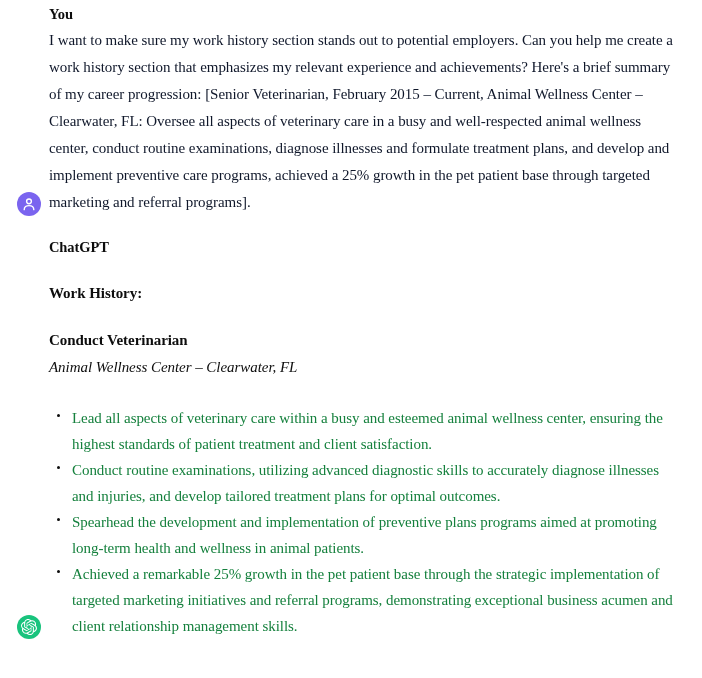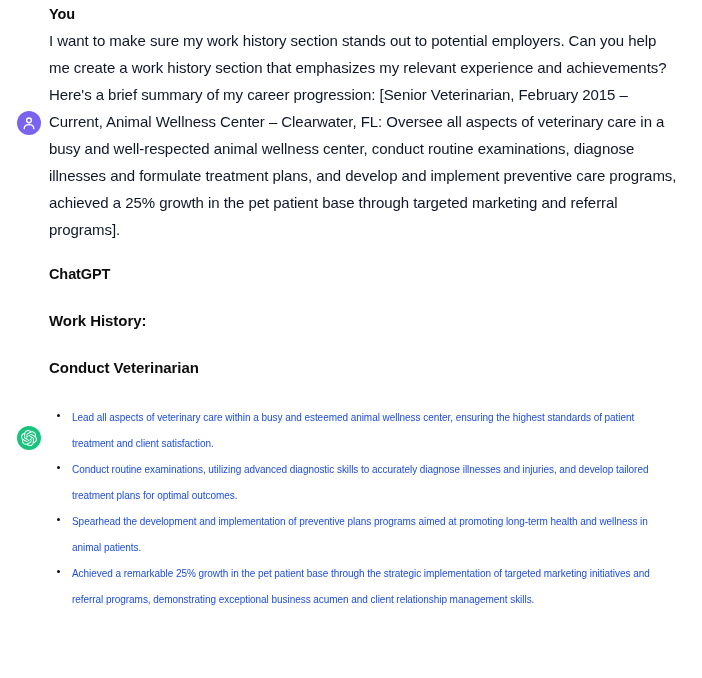--- a/index.html
+++ b/index.html
@@ -16,22 +16,23 @@
     -webkit-font-smoothing: antialiased;
   }
 
   .conversation {
     width: 702px;
     padding: 0;
   }
 
   .turn {
     display: flex;
-    align-items: center;
+    align-items: flex-end;
     padding: 0 18px 0 17px;
+    font-family: Liberation Serif, serif;
   }
 
   .turn-user { padding-top: 3px; }
   .turn-assistant { padding-top: 20px; }
 
   
   .avatar {
     flex: 0 0 auto;
     width: 24px;
     height: 24px;
@@ -94,23 +95,23 @@
   
   ul.bullets {
     list-style: none;
     margin: 0;
     padding: 0;
   }
   ul.bullets li {
     position: relative;
     padding-left: 16px;
     margin-left: 7px;
-    font-size: 10px;
+    font-size: 15px;
     line-height: 26px;
-    color: #1d4ed8;
+    color: #15803d;
     letter-spacing: -0.05px;
     margin-bottom: 0;
   }
   ul.bullets li::before {
     content: "";
     position: absolute;
     left: 1px;
     top: 9px;
     width: 3px;
     height: 3px;
@@ -150,20 +151,21 @@
       <div class="author">ChatGPT</div>
 
 
       <div class="spacer-md"></div>
 
       <p class="bold-line">Work History:</p>
 
       <div class="spacer-md"></div>
 
       <p class="bold-line">Conduct Veterinarian</p>
+      <p class="italic-line">Animal Wellness Center – Clearwater, FL</p>
 
       <div class="spacer-lg"></div>
 
       <ul class="bullets">
         <li>Lead all aspects of veterinary care within a busy and esteemed animal wellness center, ensuring the highest standards of patient treatment and client satisfaction.</li>
         <li>Conduct routine examinations, utilizing advanced diagnostic skills to accurately diagnose illnesses and injuries, and develop tailored treatment plans for optimal outcomes.</li>
         <li>Spearhead the development and implementation of preventive plans programs aimed at promoting long-term health and wellness in animal patients.</li>
         <li>Achieved a remarkable 25% growth in the pet patient base through the strategic implementation of targeted marketing initiatives and referral programs, demonstrating exceptional business acumen and client relationship management skills.</li>
       </ul>
     </div>

